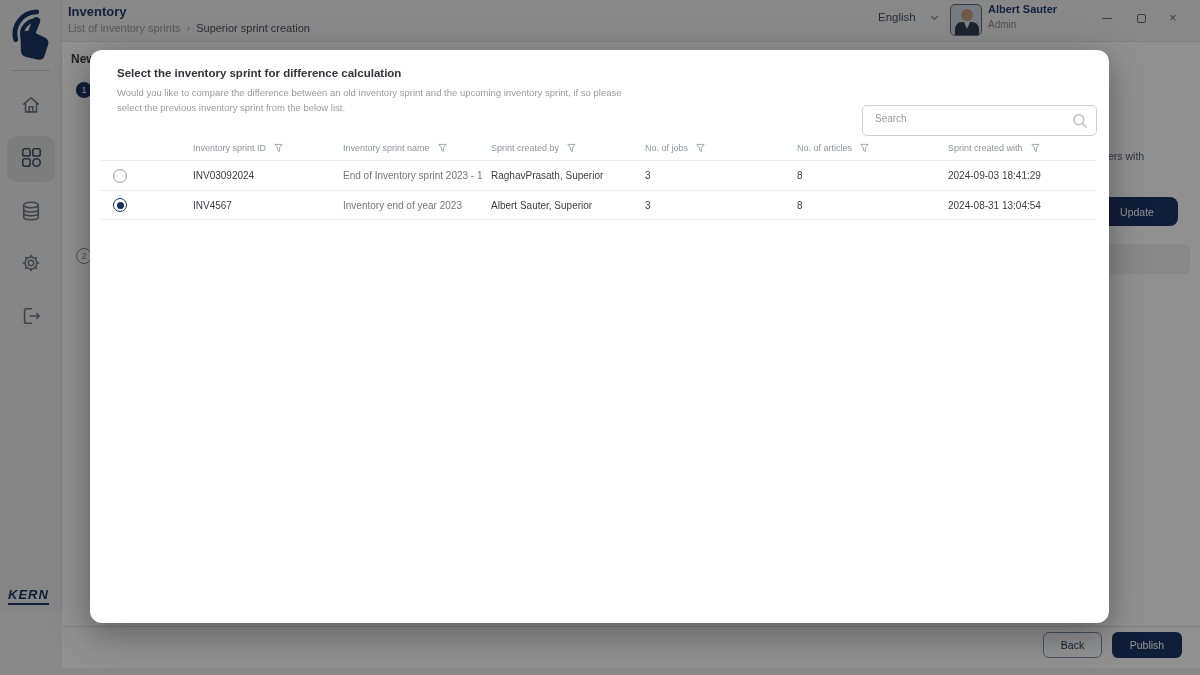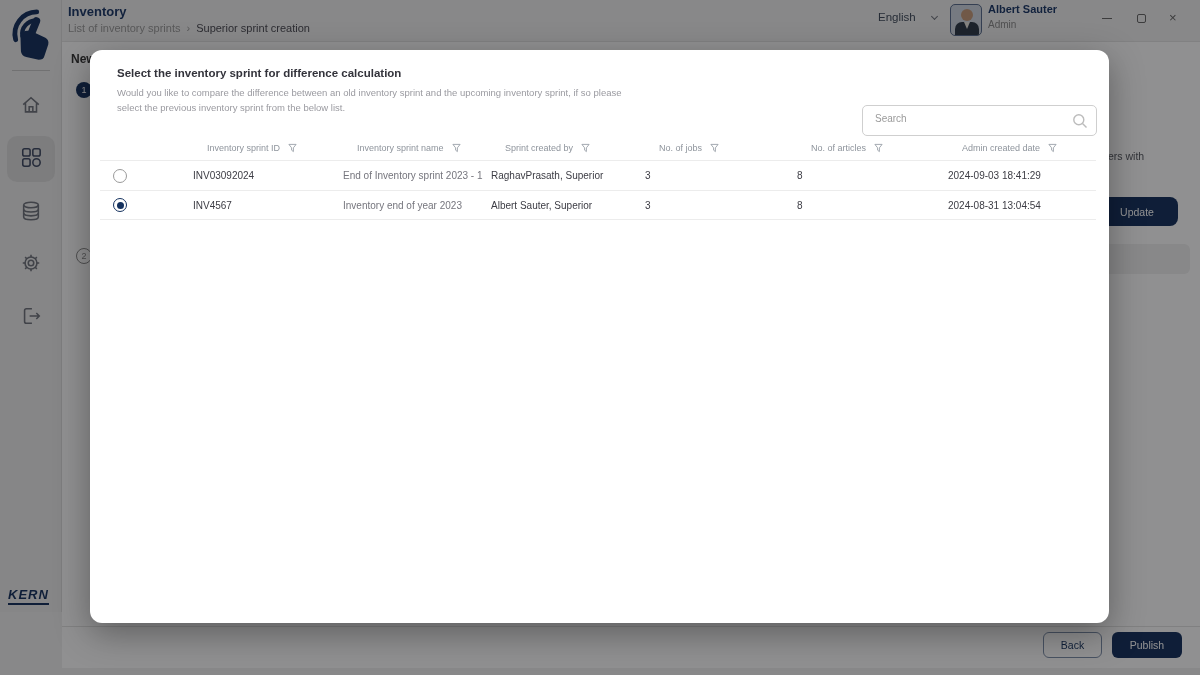--- a/index.html
+++ b/index.html
@@ -56,21 +56,21 @@
   .modal-title { position:absolute; left:27px; top:17px; font-size:11.5px; font-weight:bold; color:#33333b; }
   .modal-desc { position:absolute; left:27px; top:36px; font-size:9.5px; line-height:1.55; color:#9a9aa0; }
   .search-wrap { position:absolute; right:12px; top:17px; width:235px; height:31px; border:1px solid #cfcfcf; border-radius:5px; background:#fff;margin-top:38px; }
   .search-input { position:absolute; left:12px; top:7px; width:165px; border:0; outline:0; font-size:10px; color:#555; font-family:inherit; background:transparent; }
   .search-input::placeholder { color:#9a9a9a; }
   .search-icon { position:absolute; right:8px; top:7px; }
 
   .table { position:absolute; left:10px; top:86px; right:13px; }
   .thead, .trow { display:grid; grid-template-columns:93px 150px 148px 154px 152px 151px 1fr; align-items:center; }
   .thead { height:24px; font-size:9px; color:#8e949c; }
-  .hcell { display:flex; align-items:center; gap:8px; cursor:pointer;margin-left:14px; }
+  .hcell { display:flex; align-items:center; gap:8px; cursor:pointer; }
   .trow { height:30px; border-top:1px solid #ececec; font-size:10px; color:#3c3c44; cursor:pointer; }
   .trow:last-child { border-bottom:1px solid #ececec; }
   .cell-name { color:#75757d; }
   .radio { width:14px; height:14px; border:1.5px solid #9a9a9a; border-radius:50%; margin-left:13px; display:flex; align-items:center; justify-content:center; cursor:pointer; }
   .radio.selected { border-color:#14315E; }
   .radio.selected::after { content:""; width:7px; height:7px; border-radius:50%; background:#14315E; }
 
   .modal-actions { position:absolute; right:12px; bottom:11px; display:flex; gap:13px; }
   .btn { height:26px; border-radius:13px; font-size:10.5px; font-family:inherit; display:flex; align-items:center; justify-content:center; cursor:pointer; }
   .btn-outline { width:92px; border:1px solid #8fa0b8; background:#fff; color:#2c4268; }
@@ -226,21 +226,21 @@
               <path d="M1 1.5 h8 l-3 3.8 v4.2 l-2 -1.6 V5.3 z" stroke="#9aa0a8" fill="none" stroke-width="1"></path>
             </svg>
         </span>
         <span class="hcell">
           <span>No. of articles</span>
           <svg width="9" height="10" viewBox="0 0 10 11">
               <path d="M1 1.5 h8 l-3 3.8 v4.2 l-2 -1.6 V5.3 z" stroke="#9aa0a8" fill="none" stroke-width="1"></path>
             </svg>
         </span>
         <span class="hcell">
-          <span>Admin created date</span>
+          <span>Sprint created with</span>
           <svg width="9" height="10" viewBox="0 0 10 11">
               <path d="M1 1.5 h8 l-3 3.8 v4.2 l-2 -1.6 V5.3 z" stroke="#9aa0a8" fill="none" stroke-width="1"></path>
             </svg>
         </span>
       </div>
 
       <div class="trow">
         <span>
             <span class="radio"></span>
           </span>

